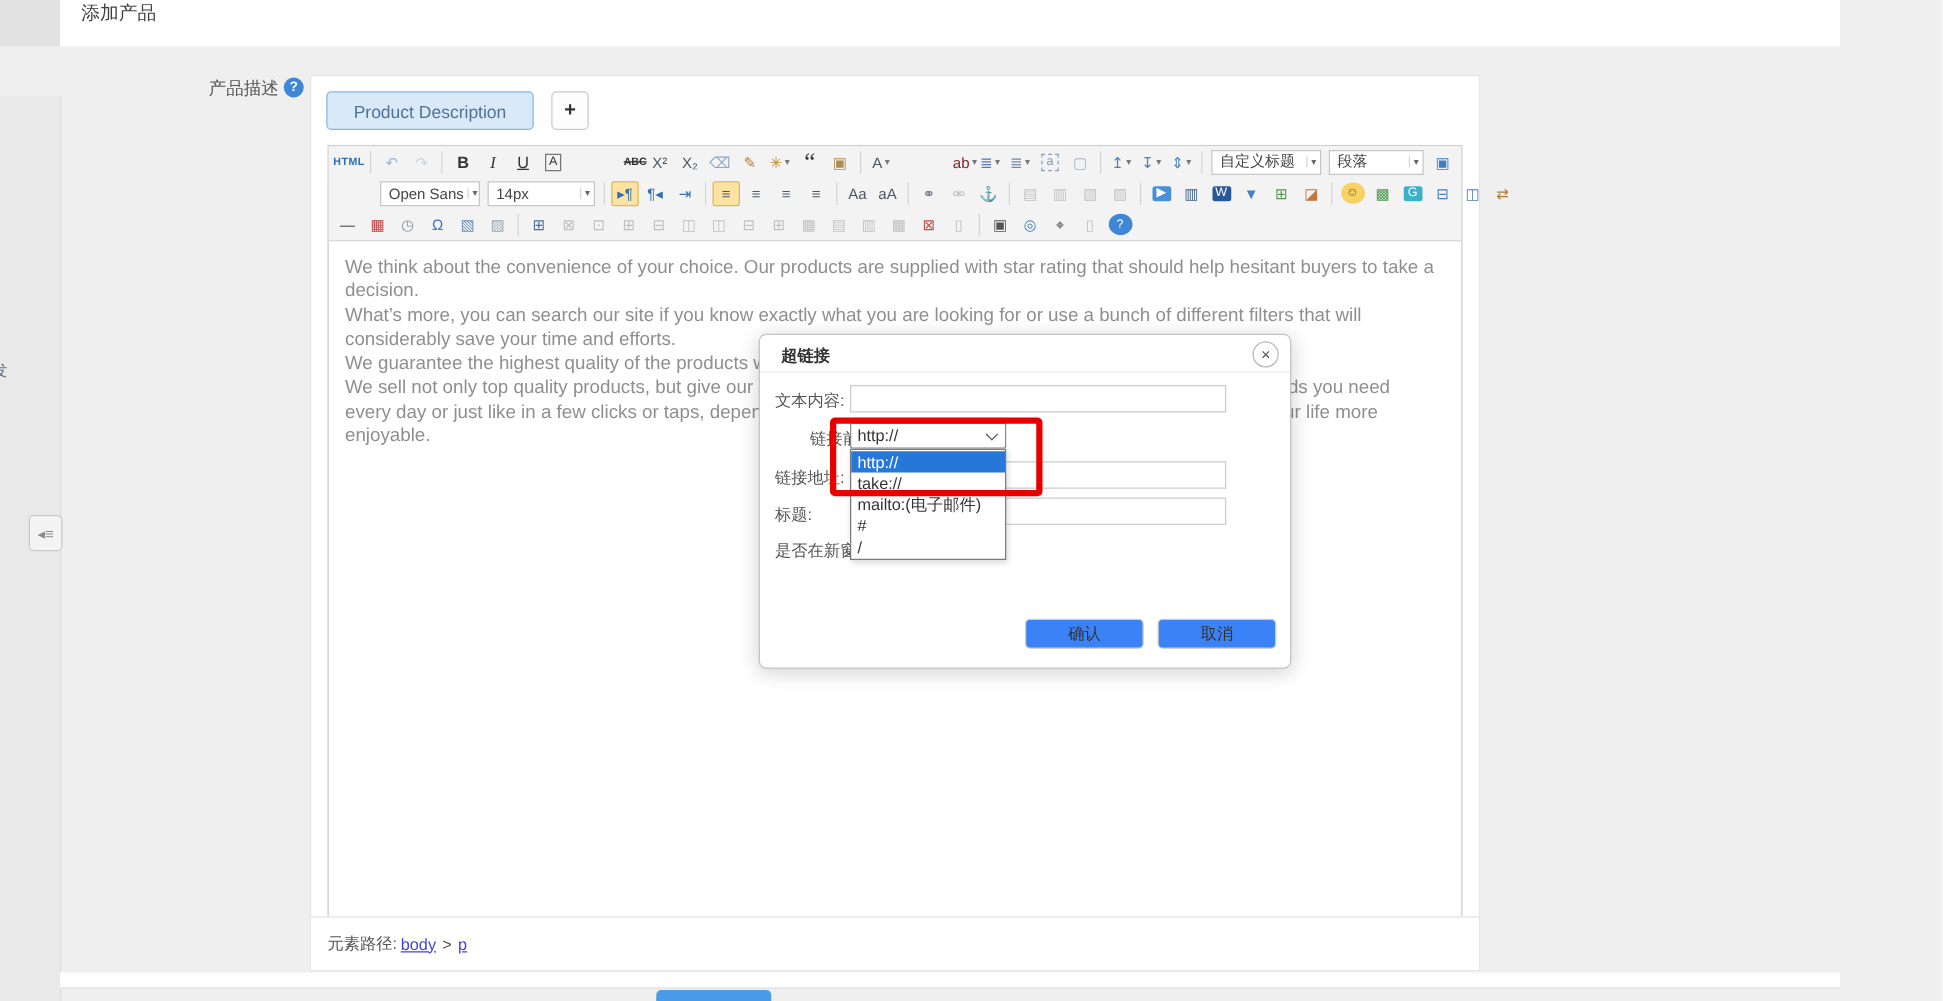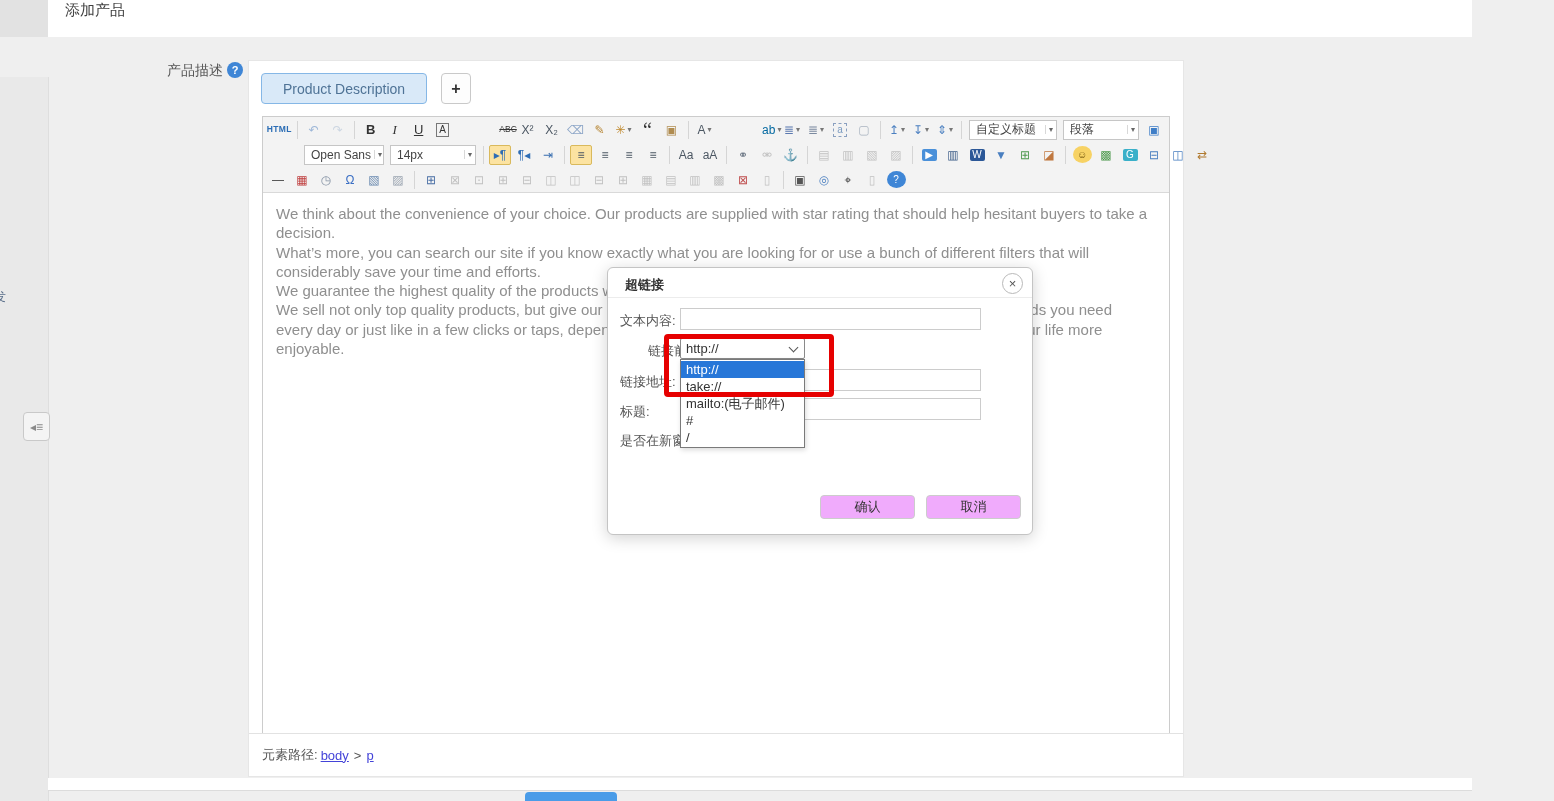--- a/index.html
+++ b/index.html
@@ -37,21 +37,21 @@
   .tb-spacer{flex:1;}
   .tb-arrow{font-size:8px;color:#777;margin-left:2px;}
   .tb-select{height:20px;border:1px solid #c6c6c6;background:#fff;display:inline-flex;align-items:center;justify-content:space-between;font-size:12px;color:#444;padding:0 3px 0 6px;margin:0 3px;box-sizing:border-box;flex:none;white-space:nowrap;overflow:hidden;}
   .tb-select-arrow{font-size:8px;color:#666;margin-left:3px;border-left:1px solid #d8d8d8;padding-left:3px;}
   .g{display:inline-block;line-height:1;}
   .html .g{font-size:8.5px;font-weight:bold;color:#2b6db5;letter-spacing:.4px;}
   .bold .g{font-weight:bold;color:#333;font-size:13px;}
   .italic .g{font-style:italic;font-family:"Liberation Serif",serif;font-size:13px;color:#333;}
   .underline .g{text-decoration:underline;font-size:13px;color:#333;}
   .boxed .g{border:1px solid #777;padding:0 2px;font-size:10px;line-height:12px;color:#333;}
-  .strike .g{text-decoration:line-through;font-size:8.5px;font-weight:normal;color:#333;margin-left:46px;}
+  .strike .g{text-decoration:line-through;font-size:8.5px;font-weight:bold;color:#333;margin-left:46px;}
   .dashed .g{border:1px dashed #8aa0c0;padding:0 3px;font-size:10px;line-height:12px;}
   .quote .g{font-size:20px;line-height:8px;color:#333;font-family:"Liberation Serif",serif;}
   .round .g{border-radius:50%;width:15px;height:15px;display:inline-flex;align-items:center;justify-content:center;font-size:10px;}
   .chip{border-radius:2px;padding:1px 2px;min-width:11px;text-align:center;font-size:10px;}
 
   .content{height:543px;padding:11px 13px 0;font-size:15px;color:#8f8f8f;line-height:19.3px;box-sizing:border-box;overflow:hidden;}
   .ed-line{white-space:nowrap;}
 
   .statusbar{position:absolute;left:0;bottom:0;width:100%;height:43px;border-top:1px solid #e2e2e2;display:flex;align-items:center;padding:0 13px;font-size:13px;color:#555;box-sizing:border-box;background:#fff;}
   .path-segs{display:inline-flex;align-items:center;}
@@ -69,21 +69,21 @@
   .dlg-close{position:absolute;right:9px;top:5px;width:21px;height:21px;border:1px solid #b9b9b9;border-radius:50%;background:#fff;color:#555;display:flex;align-items:center;justify-content:center;font-size:13px;box-sizing:border-box;}
   .dlg-label{position:absolute;left:12px;font-size:13px;color:#555;white-space:nowrap;}
   .l1{top:44px;} .l2{top:74px;margin-left:28px;} .l3{top:105px;} .l4{top:135px;} .l5{top:164px;z-index:1;}
   .dlg-input{position:absolute;left:72px;width:301px;height:22px;border:1px solid #ccc;font-size:13px;padding:0 4px;box-sizing:border-box;background:#fff;z-index:2;font-family:"Liberation Sans",sans-serif;}
   .i1{top:40px;} .i3{top:101px;} .i4{top:130px;}
   .dlg-select{position:absolute;left:72px;top:70px;width:125px;height:21px;border:1px solid #8a8a8a;border-radius:2px;background:#fff;display:flex;align-items:center;justify-content:space-between;font-size:13px;color:#333;padding-left:5px;box-sizing:border-box;z-index:4;}
   .sel-chevron{width:6px;height:6px;border-right:1.5px solid #555;border-bottom:1.5px solid #555;transform:rotate(45deg);margin:-3px 7px 0 0;}
   .dlg-dropdown{position:absolute;left:72px;top:91px;width:125px;background:#fff;border:1px solid #7a7a7a;box-shadow:1px 2px 5px rgba(0,0,0,.15);padding:1px 0;z-index:5;box-sizing:border-box;}
   .opt{height:17px;line-height:17px;padding:0 5px;font-size:13px;color:#333;white-space:nowrap;overflow:hidden;}
   .opt.sel{background:var(--option-highlight-blue);color:#fff;}
-  .dlg-btn{position:absolute;top:227px;width:95px;height:24px;background:#f0abfc;border:1px solid #ccc;border-radius:4px;font-size:13px;color:#333;font-family:"Liberation Sans",sans-serif;}
+  .dlg-btn{position:absolute;top:227px;width:95px;height:24px;background:#3b82f6;border:1px solid #ccc;border-radius:4px;font-size:13px;color:#333;font-family:"Liberation Sans",sans-serif;}
   .confirm{left:212px;} .cancel{left:318px;}
 
   
   .annotation{position:absolute;left:664px;top:334px;width:170px;height:63px;border:5px solid var(--annotation-red);border-radius:4px;box-sizing:border-box;z-index:30;}
 </style>
 </head>
 <body>
 
 <div class="canvas">
 
@@ -158,21 +158,21 @@
             </span>
             <span class="tb-btn">
               <span class="g" style="color: rgb(176, 140, 80);">▣</span>
             </span>
             <span class="tb-sep"></span>
             <span class="tb-btn">
               <span class="g">A</span>
               <span class="tb-arrow">▾</span>
             </span>
             <span class="tb-btn">
-              <span class="g" style="color: #0369a1; margin-left: 47px;">ab</span>
+              <span class="g" style="color: #7f1d1d; margin-left: 47px;">ab</span>
               <span class="tb-arrow">▾</span>
             </span>
             <span class="tb-btn">
               <span class="g" style="color: rgb(91, 121, 176);">≣</span>
               <span class="tb-arrow">▾</span>
             </span>
             <span class="tb-btn">
               <span class="g" style="color: rgb(123, 138, 160);">≣</span>
               <span class="tb-arrow">▾</span>
             </span>

